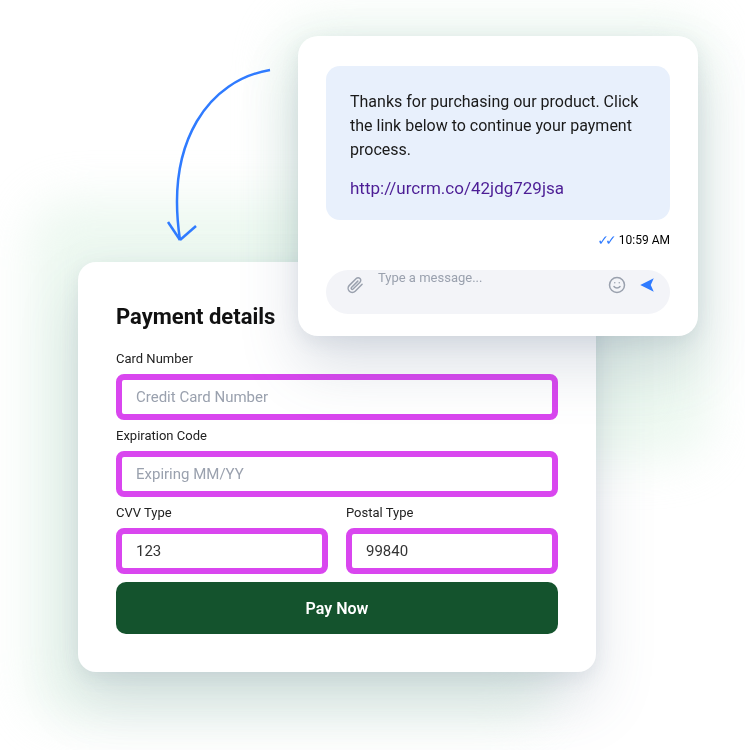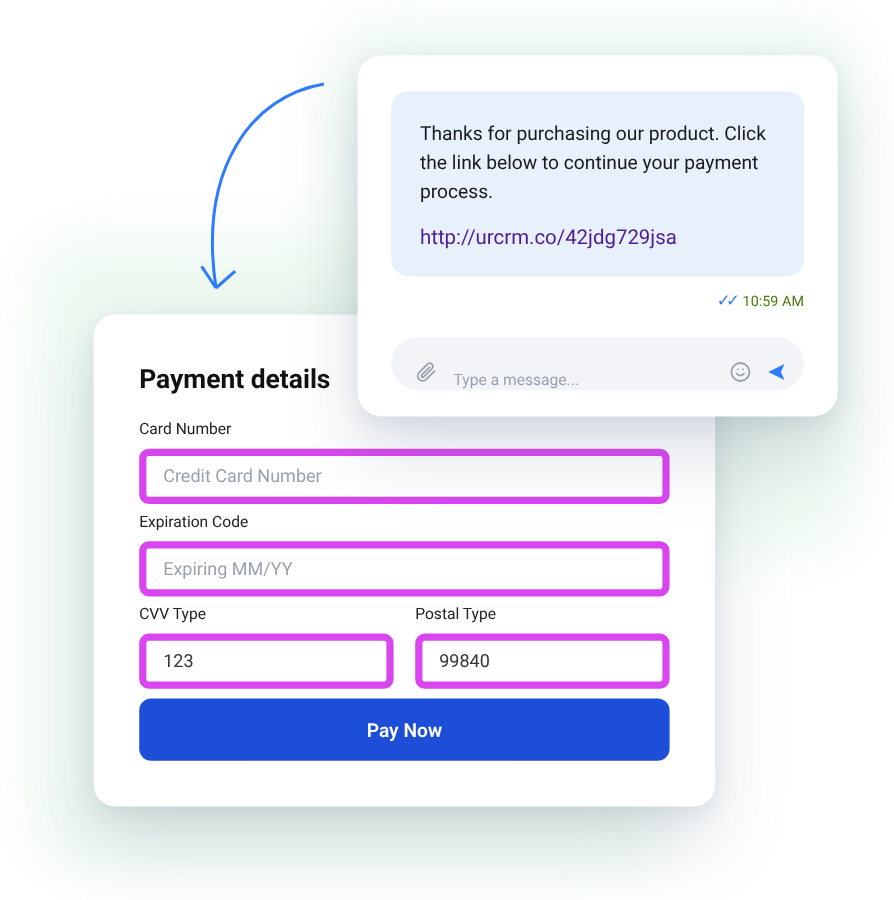--- a/index.html
+++ b/index.html
@@ -34,48 +34,48 @@
   color: #333;
   background: #fff;
   outline: none;
 }
 .input::placeholder { color: #9aa1ae; }
 .field { margin-bottom: 8px; }
 .row { display: flex; gap: 18px; }
 .row .field { flex: 1; }
 .pay-btn {
   width: 100%; height: 52px;
-  background: #1d4ed8;
+  background: #14532d;
   border: none; border-radius: 10px;
   color: #fff; font-size: 16px; font-weight: 600;
   cursor: pointer;
 }
 
 
 .chat-card {
   position: absolute;
-  left: 298px; top: 46px;
+  left: 298px; top: 36px;
   width: 400px;
   background: #fff;
   border-radius: 20px;
   box-shadow: 0 30px 60px rgba(80,100,130,.20), 0 6px 18px rgba(80,100,130,.10);
   padding: 30px 28px 22px 28px;
 }
 .bubble {
   background: #e8f0fc;
   border-radius: 14px;
   padding: 24px 24px 22px 24px;
 }
 .bubble p { font-size: 16px; line-height: 1.5; color: #1a1a1a; margin-bottom: 16px; }
 .bubble a { font-size: 17px; color: #4c1d95; text-decoration: none; word-break: break-all; }
 .meta { display: flex; justify-content: flex-end; align-items: center; gap: 6px; margin-top: 12px; }
 .ticks { color: #2f7bff; font-size: 14px; letter-spacing: -4px; }
-.timestamp { font-size: 12px; color: #4d7c0f; }
+.timestamp { font-size: 12px; color: #000000; }
 .composer {
-  display: flex; align-items: flex-end;
+  display: flex; align-items: flex-start;
   background: #f3f4f8;
   border-radius: 24px;
   height: 44px;
   padding: 0 8px 0 14px;
   margin-top: 22px;
 }
 .composer .msg-input {
   flex: 1; border: none; background: transparent;
   font-size: 13px; color: #333; outline: none; padding: 0 8px;
 }

